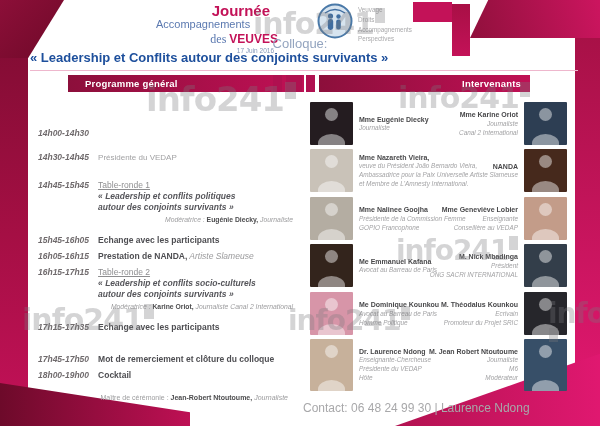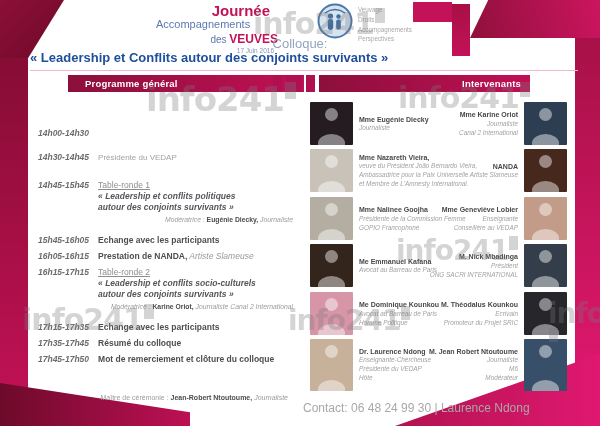--- a/index.html
+++ b/index.html
@@ -30,21 +30,21 @@
     clip-path:polygon(0 0,100% 68%,100% 100%,0 100%);
     background:linear-gradient(90deg,#6d0a2a,#be1054);}
   .separator{left:30px;top:70px;width:548px;height:1px;background:#eeb7cd;}
 
   
   .title-block{position:absolute;left:156px;top:3px;width:122px;z-index:2;line-height:1.05;}
   .t-journee{font-size:15px;font-weight:bold;color:var(--crimson,#c31258);
     text-align:right;padding-right:8px;}
   .t-inter{font-size:11px;color:var(--lightblue,#5b79b0);text-align:left;}
   .t-veuves-line{text-align:right;}
-  .t-des{font-size:10px;color:var(--lightblue,#5b79b0);}
+  .t-des{font-size:12px;color:var(--lightblue,#5b79b0);font-family:Liberation Serif, serif;}
   .t-veuves{font-size:12px;font-weight:bold;color:var(--crimson,#c31258);}
   .t-date{font-size:6.5px;color:#8296b8;text-align:right;padding-right:4px;margin-top:1px;}
 
   .logo{position:absolute;left:317px;top:3px;width:36px;height:36px;z-index:2;}
   .logo-words{position:absolute;left:358px;top:5px;z-index:2;
     font-size:6.3px;color:#a9a9ab;line-height:1.55;}
 
   .colloque-label{position:absolute;left:30px;right:30px;top:36px;z-index:2;
     text-align:center;font-size:13px;color:#93a4bf;}
   .colloque-title{position:absolute;left:30px;right:20px;top:50px;z-index:2;
@@ -193,27 +193,27 @@
       <div class="pquote">autour des conjoints survivants »</div>
     </span>
   </div>
   <div class="modline" style="top:303px">
     <span>Modératrice : </span><b>Karine Oriot,</b><span> Journaliste Canal 2 International</span>
   </div>
   <div class="prow" style="top:322px">
     <span class="ptime">17h15-17h35</span>
     <span class="pbody"><span class="ptitle">Echange avec les participants</span></span>
   </div>
-  <div class="prow" style="top:338px">
-    <span class="ptime">17h35-17h45</span>
-    <span class="pbody"><span class="ptitle">Résumé du colloque</span></span>
-  </div>
   <div class="prow" style="top:354px">
     <span class="ptime">17h45-17h50</span>
     <span class="pbody"><span class="ptitle">Mot de remerciement et clôture du colloque</span></span>
+  </div>
+  <div class="prow" style="top:370px">
+    <span class="ptime">18h00-19h00</span>
+    <span class="pbody"><span class="ptitle">Cocktail</span></span>
   </div>
   <div class="mcline">
     <span>Maître de cérémonie : </span><b>Jean-Robert Ntoutoume,</b><i> Journaliste</i>
   </div>
 
   <div class="pcard l" style="top:102px">
     <div class="photo" style="background: rgb(36, 28, 32);"></div>
     <div class="info">
         <div class="pname">Mme Eugénie Diecky</div>
       <div class="prole">Journaliste</div>

